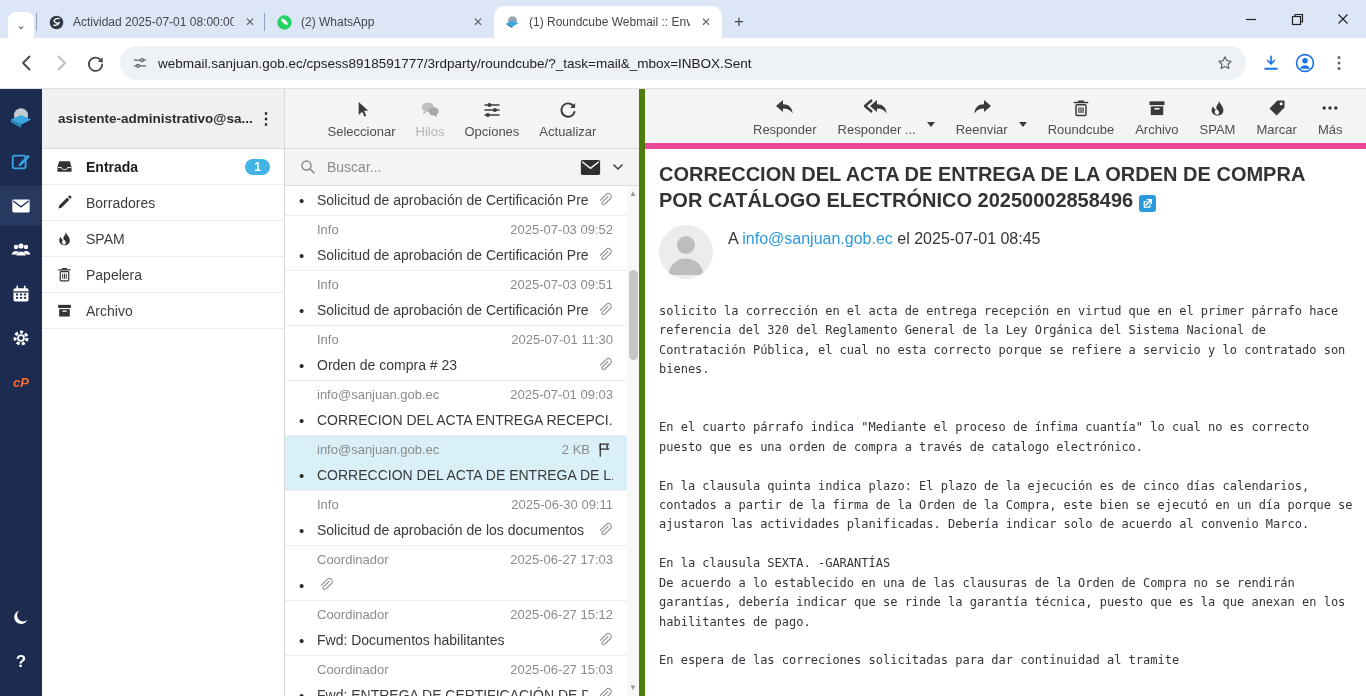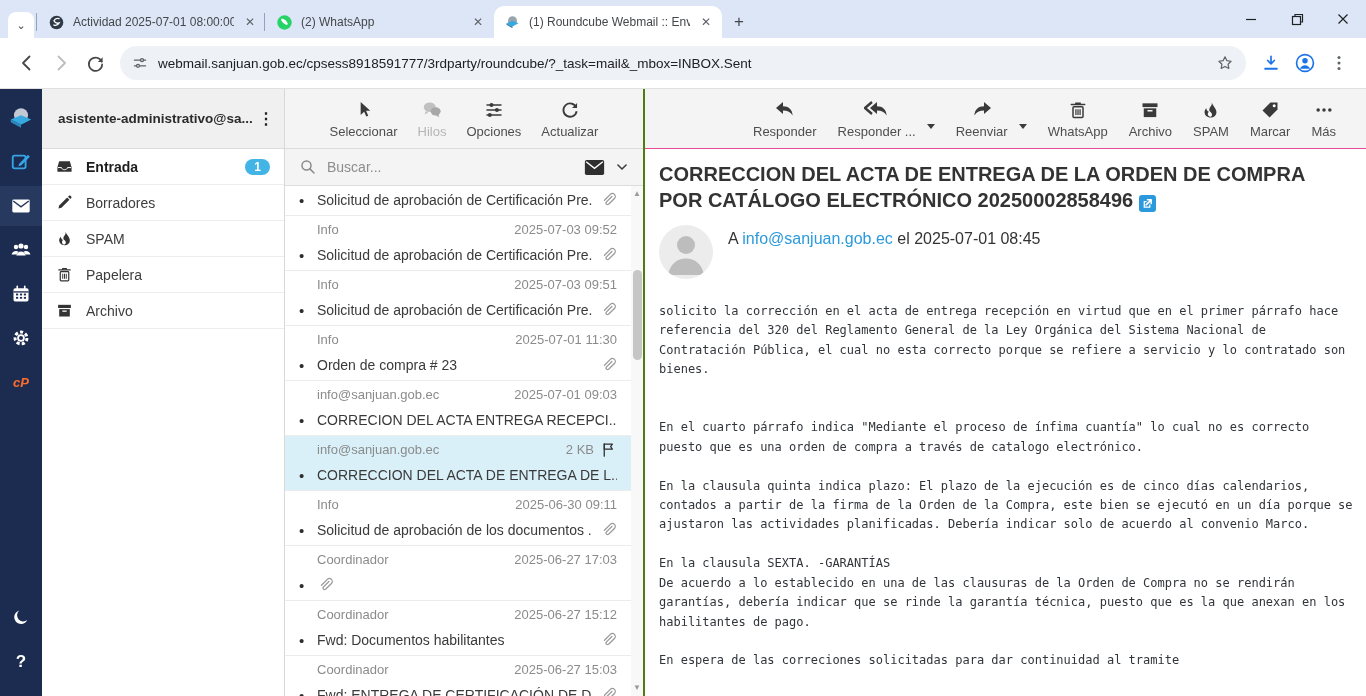--- a/index.html
+++ b/index.html
@@ -37,21 +37,21 @@
   .acct { height:60px; background:#f0f0f0; border-bottom:1px solid #dcdcdc; display:flex; align-items:center; padding:0 8px 0 16px; }
   .acct .name { flex:1; font-weight:bold; font-size:13.5px; color:#2b2b2b; white-space:nowrap; overflow:hidden; }
   .acct .kebab { color:#222; font-size:16px; font-weight:bold; width:20px; text-align:center; letter-spacing:0; }
   .folder { height:36px; display:flex; align-items:center; gap:13px; padding:0 14px; font-size:14px; color:#3d3d3d; border-bottom:1px solid #ededed; cursor:pointer; }
   .folder.unread .flabel { font-weight:bold; color:#1d1d1d; }
   .folder.selected { background:#e6f3fb; }
   .flabel { flex:1; }
   .badge { background:#42b5e6; color:#fff; font-size:12px; font-weight:bold; border-radius:9px; padding:1px 9px; }
 
   
-  .listcol { width:360px; border-right:2px solid #4d7c0f; flex-shrink:0; display:flex; flex-direction:column; background:#fff; }
+  .listcol { width:360px; border-right:6px solid #4d7c0f; flex-shrink:0; display:flex; flex-direction:column; background:#fff; }
   .ltoolbar { height:60px; background:#f4f4f4; border-bottom:1px solid #dcdcdc; display:flex; align-items:center; justify-content:center; gap:20px; padding-top:2px; }
   .tbtn { display:flex; flex-direction:column; align-items:center; gap:4px; font-size:13px; color:#4e4e4e; cursor:pointer; }
   .tbtn.disabled { color:#b5b5b5; }
   .searchrow { height:37px; background:#f4f4f4; border-bottom:1px solid #dcdcdc; display:flex; align-items:center; gap:10px; padding:0 14px; }
   .searchrow input { flex:1; border:none; background:transparent; outline:none; font-size:14px; color:#333; font-family:"Liberation Sans",sans-serif; }
   .searchrow input::placeholder { color:#8d8d8d; }
 
   .msglist { flex:1; position:relative; overflow:hidden; }
   .msgs { margin-right:12px; }
   .msg { border-bottom:1px solid #ececec; padding:1px 0 2px; cursor:pointer; }
@@ -63,21 +63,21 @@
   .stext { flex:1; font-size:14px; color:#3a3a3a; white-space:nowrap; overflow:hidden; }
   .icon16 { width:17px; height:17px; flex-shrink:0; }
 
   
   .sbar { position:absolute; top:0; right:0; bottom:0; width:12px; background:#f8f8f8; }
   .sbar .arrow { position:absolute; left:0; width:12px; height:12px; color:#9a9a9a; font-size:8px; text-align:center; line-height:12px; }
   .sbar .thumb { position:absolute; left:1.5px; top:84px; width:9px; height:90px; background:#c6c6c6; border-radius:5px; }
 
   
   .viewcol { flex:1; display:flex; flex-direction:column; background:#fff; min-width:0; }
-  .vtoolbar { height:60px; background:#f4f4f4; border-bottom:1px solid #ec4899; display:flex; align-items:center; gap:21px; padding:2px 0 0 108px; }
+  .vtoolbar { height:60px; background:#f4f4f4; border-bottom:6px solid #ec4899; display:flex; align-items:center; gap:21px; padding:2px 0 0 108px; }
   .caret { width:0; height:0; border-left:4.5px solid transparent; border-right:4.5px solid transparent; border-top:5px solid #3c3c3c; margin:14px 0 0 -10px; }
   .vcontent { flex:1; padding:12px 14px 0; overflow:hidden; }
   .subject { font-size:20px; font-weight:bold; color:#333; line-height:26px; max-width:688px; }
   .extlink { display:inline-flex; width:17px; height:17px; background:#2b9add; border-radius:3px; vertical-align:-2px; align-items:center; justify-content:center; margin-left:6px; }
   .mhead { display:flex; gap:15px; margin-top:12px; }
   .avatar { width:54px; height:54px; border-radius:50%; background:#ececec; overflow:hidden; flex-shrink:0; }
   .toline { font-size:16px; color:#333; margin-top:5px; }
   .toline a, .hlinks a { color:#2b9add; text-decoration:none; }
   .hlinks { display:flex; gap:22px; margin-top:10px; font-size:13px; align-items:center; }
   .hlink { display:flex; align-items:center; gap:6px; cursor:pointer; }
@@ -516,21 +516,21 @@
         <span>Reenviar</span>
       </div>
       <span class="caret"></span>
       <div class="tbtn">
         <svg width="20" height="20" viewBox="0 0 24 24">
             <rect x="6" y="8" width="12" height="13" rx="1.2" fill="none" stroke="#3a3a3a" stroke-width="1.8"></rect>
             <path d="M4 5.5h16" stroke="#3a3a3a" stroke-width="1.8" stroke-linecap="round"></path>
             <path d="M9.5 5.5V3.8h5v1.7" fill="none" stroke="#3a3a3a" stroke-width="1.8"></path>
             <path d="M9.5 11v7M12 11v7M14.5 11v7" stroke="#3a3a3a" stroke-width="1.5"></path>
           </svg>
-        <span>WhatsApp</span>
+        <span>Roundcube</span>
       </div>
       <div class="tbtn">
         <svg width="20" height="20" viewBox="0 0 24 24">
             <rect x="3" y="4" width="18" height="4.5" fill="#3a3a3a"></rect>
             <path d="M4.5 10h15v10.5h-15z" fill="#3a3a3a"></path>
             <rect x="9" y="12" width="6" height="1.8" fill="#fff"></rect>
           </svg>
         <span>Archivo</span>
       </div>
       <div class="tbtn">

